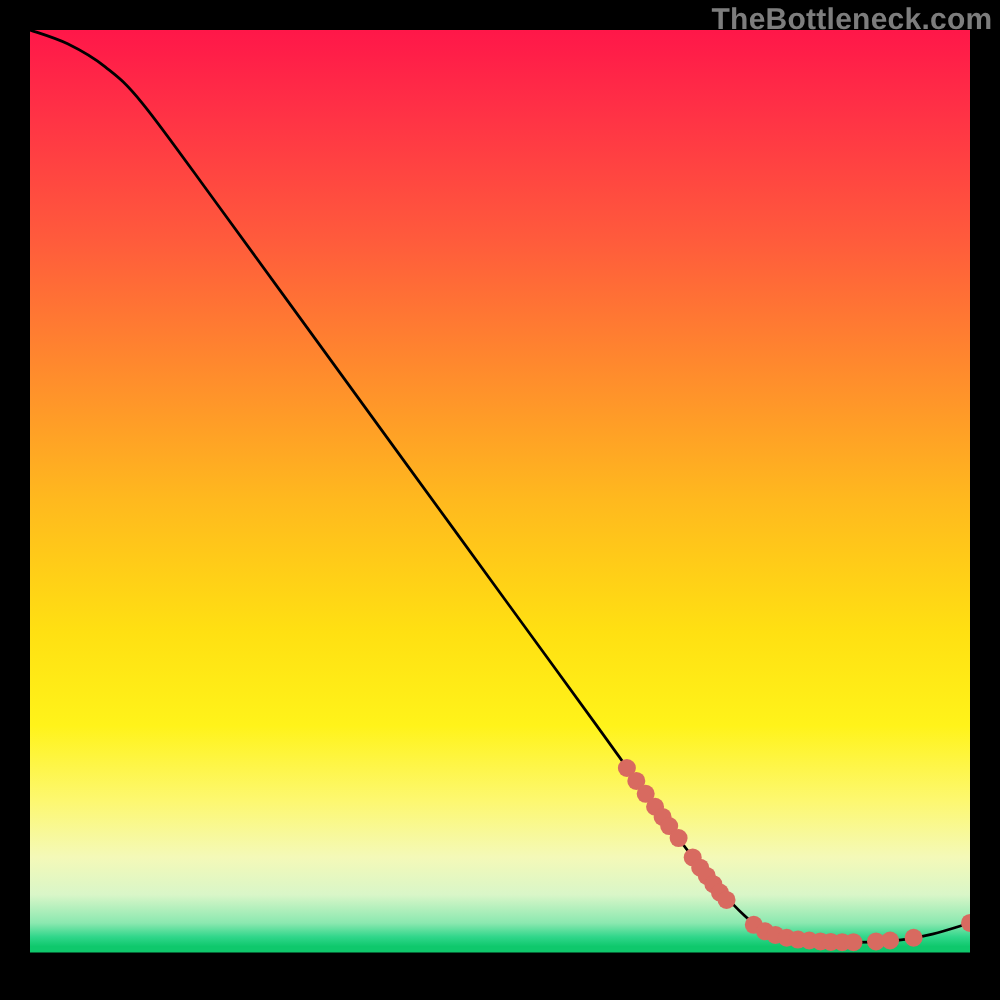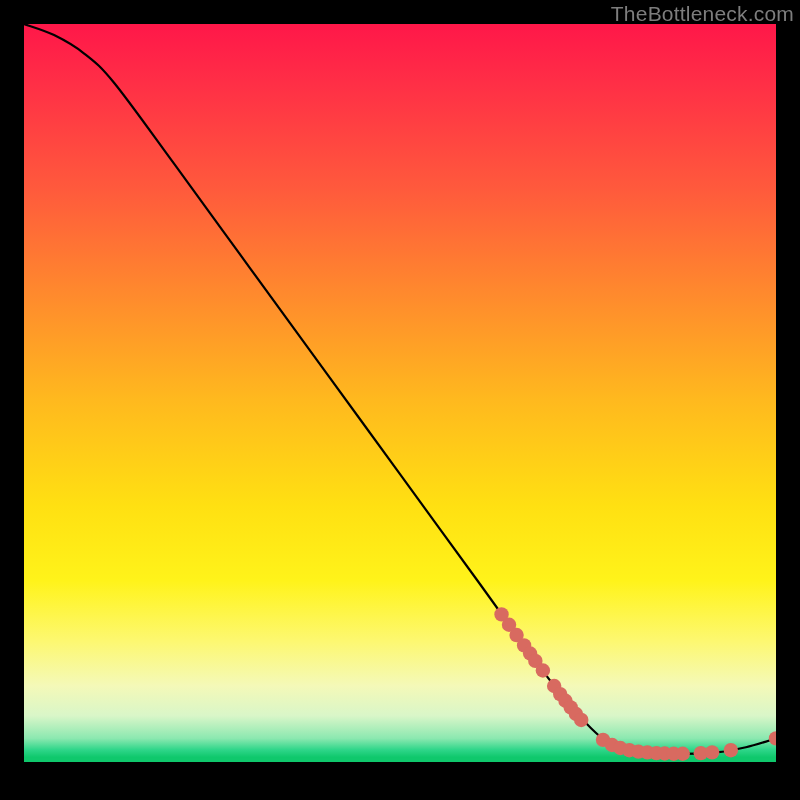--- a/index.html
+++ b/index.html
@@ -53,22 +53,22 @@
     right: 0;
     bottom: 0;
     height: 14px;
     background: #000;
   }
   .attribution {
     position: absolute;
     top: 2px;
     right: 6px;
     color: #7d7d7d;
-    font-size: 21px;
-    font-weight: 400;
+    font-size: 24px;
+    font-weight: 700;
     letter-spacing: 0.2px;
     user-select: none;
     text-align: center;
   }
   svg.curve {
     position: absolute;
     inset: 0;
     width: 100%;
     height: 100%;
   }

